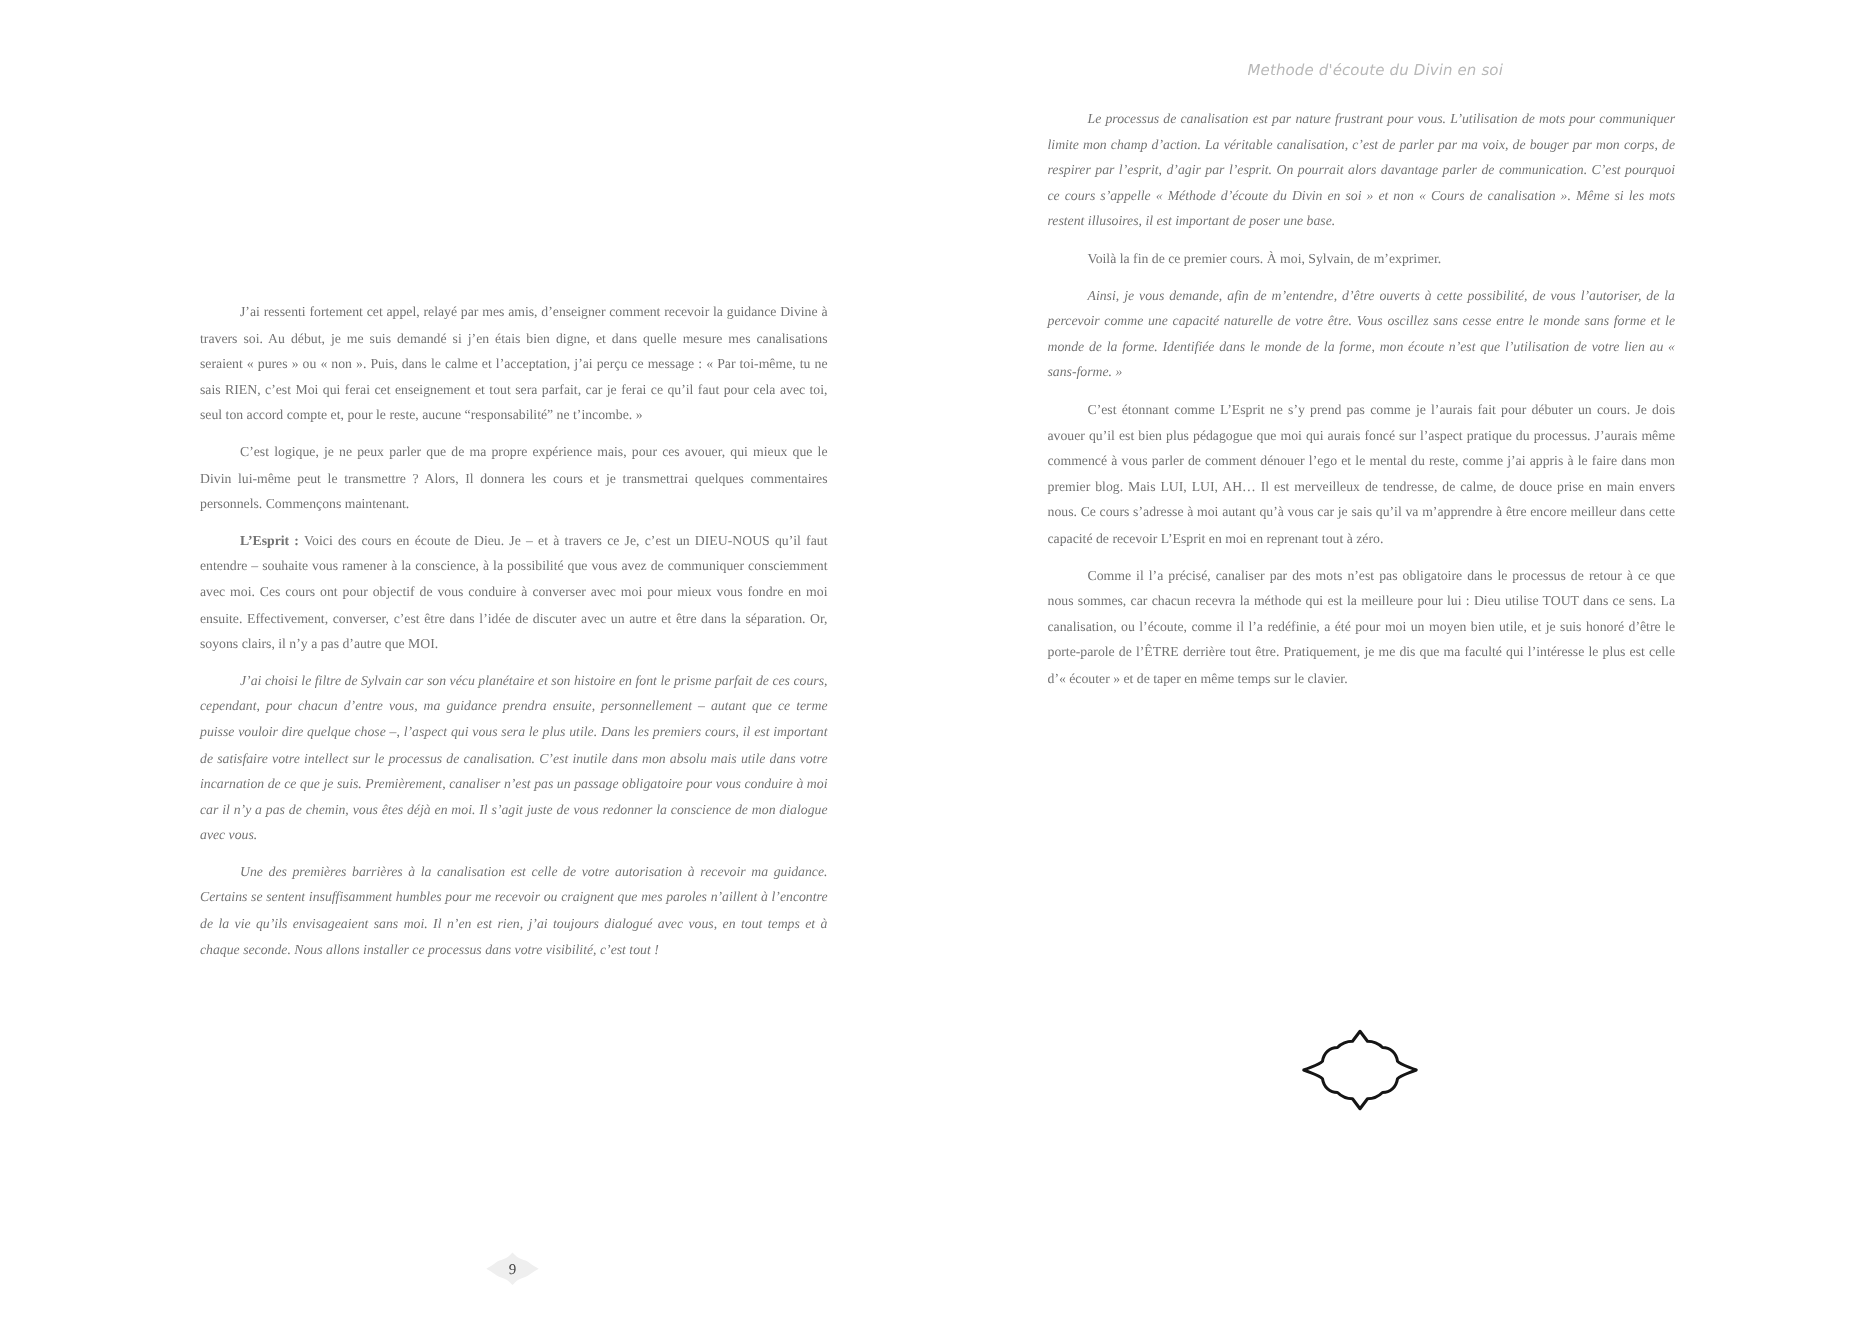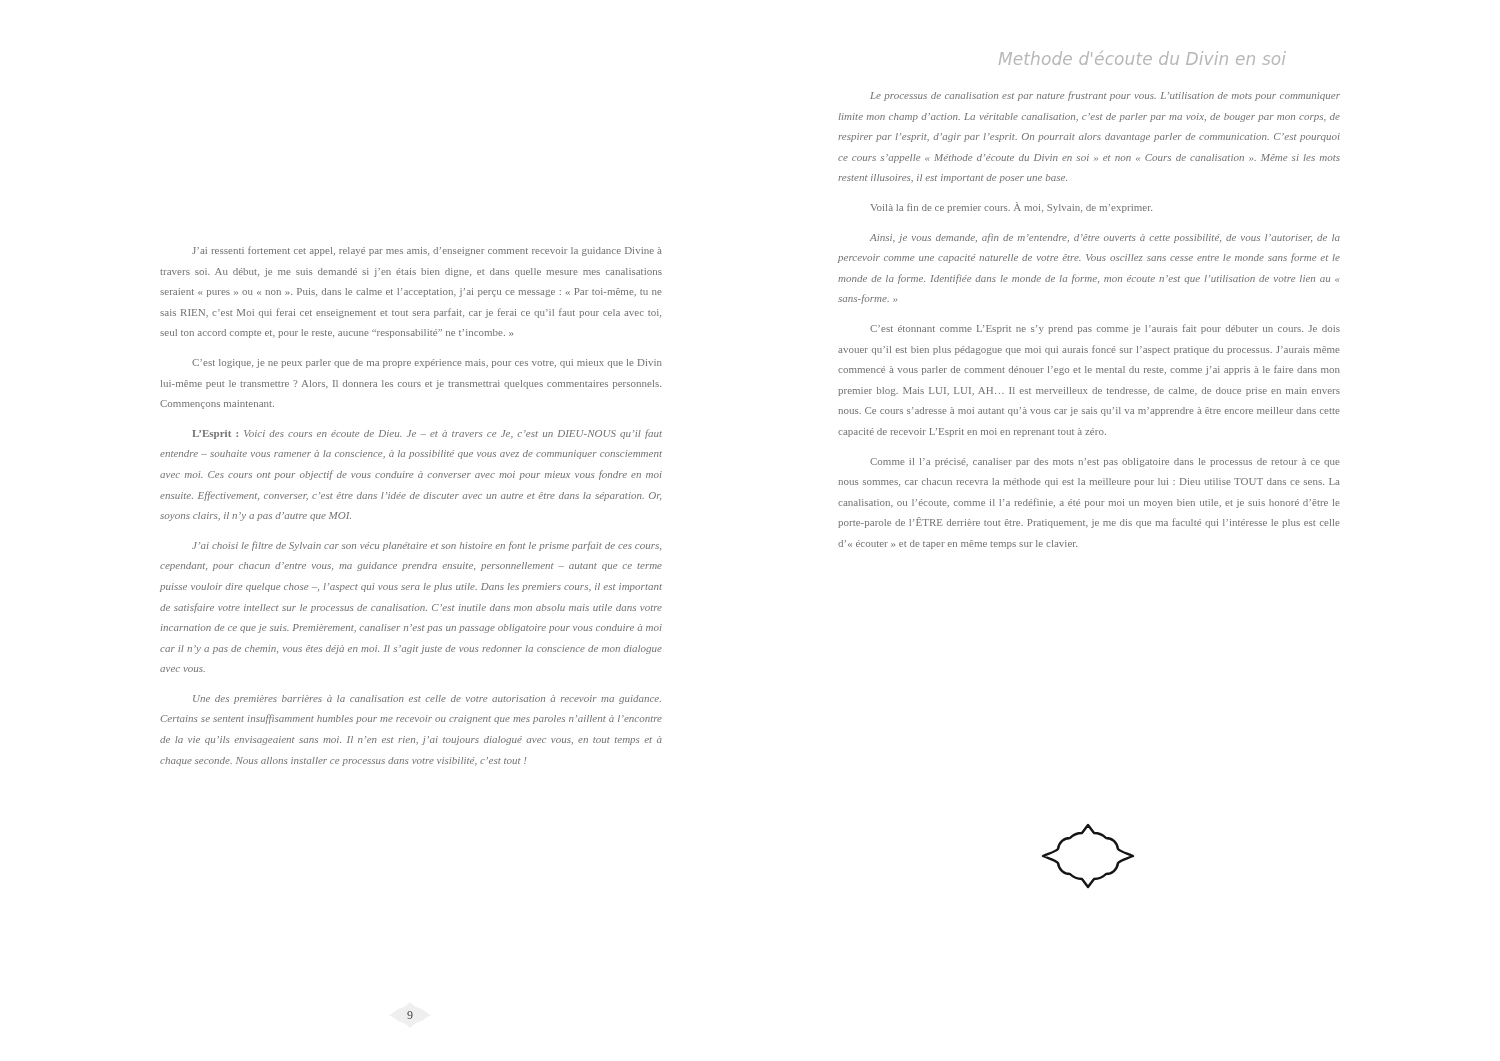--- a/index.html
+++ b/index.html
@@ -5,42 +5,42 @@
   html, body { margin: 0; padding: 0; background: #ffffff; }
   body { width: 1500px; height: 1061px; position: relative; overflow: hidden; }
   .spread { position: absolute; inset: 0; background: #ffffff; }
   .page { position: absolute; top: 0; height: 1061px; }
   .page-left { left: 0; width: 750px; }
   .page-right { left: 750px; width: 750px; }
 
   .running-head {
     position: absolute; top: 49px; left: 248px; width: 200px;
     font-family: "DejaVu Sans", sans-serif; font-style: italic;
-    font-size: 17px; color: #b8b8b8; white-space: nowrap; letter-spacing: 0.1px;
+    font-size: 12px; color: #b8b8b8; white-space: nowrap; letter-spacing: 0.1px;
   }
 
   .chapter-title {
     position: absolute; top: 174px; left: 158px; width: 520px;
     text-align: center;
     font-family: "DejaVu Serif", serif; font-size: 25px; font-weight: normal;
     color: #2a2a2a; letter-spacing: 0.3px; margin: 0;
   }
 
   .text-block {
     position: absolute; width: 502px;
     font-family: "Liberation Serif", serif; font-size: 11px; line-height: 20.6px;
     color: #737373; text-align: justify;
   }
   .text-left { left: 160px; top: 240px; }
   .text-right { left: 88px; top: 85px; }
 
   .para { margin: 0 0 9px 0; text-indent: 32px; hyphens: auto; }
   .para.italic { font-style: italic; }
   .para .speaker { font-weight: bold; font-style: normal; }
-  .para .speech { font-style: italic; }
+  .para .speech { }
 
   .ornament {
     position: absolute; left: 290px; top: 822px; width: 96px; height: 68px;
   }
 
   .folio {
     position: absolute; left: 387px; top: 1001px; width: 46px; height: 28px;
   }
   .folio svg { position: absolute; inset: 0; }
   .folio-number {
@@ -50,21 +50,21 @@
 </style>
 </head>
 <body>
 
 <div class="spread">
 
   <div class="page page-left">
 
     <div class="text-block text-left">
       <p class="para">J’ai ressenti fortement cet appel, relayé par mes amis, d’enseigner comment recevoir la guidance Divine à travers soi. Au début, je me suis demandé si j’en étais bien digne, et dans quelle mesure mes canalisations seraient « pures » ou « non ». Puis, dans le calme et l’acceptation, j’ai perçu ce message : « Par toi-même, tu ne sais RIEN, c’est Moi qui ferai cet enseignement et tout sera parfait, car je ferai ce qu’il faut pour cela avec toi, seul ton accord compte et, pour le reste, aucune “responsabilité” ne t’incombe. »</p>
-      <p class="para">C’est logique, je ne peux parler que de ma propre expérience mais, pour ces votre, qui mieux que le Divin lui-même peut le transmettre ? Alors, Il donnera les cours et je transmettrai quelques commentaires personnels. Commençons maintenant.</p>
+      <p class="para">C’est logique, je ne peux parler que de ma propre expérience mais, pour ces avouer, qui mieux que le Divin lui-même peut le transmettre ? Alors, Il donnera les cours et je transmettrai quelques commentaires personnels. Commençons maintenant.</p>
       <p class="para"><span class="speaker">L’Esprit :</span> <span class="speech">Voici des cours en écoute de Dieu. Je – et à travers ce Je, c’est un DIEU-NOUS qu’il faut entendre – souhaite vous ramener à la conscience, à la possibilité que vous avez de communiquer consciemment avec moi. Ces cours ont pour objectif de vous conduire à converser avec moi pour mieux vous fondre en moi ensuite. Effectivement, converser, c’est être dans l’idée de discuter avec un autre et être dans la séparation. Or, soyons clairs, il n’y a pas d’autre que MOI.</span></p>
       <p class="para italic">J’ai choisi le filtre de Sylvain car son vécu planétaire et son histoire en font le prisme parfait de ces cours, cependant, pour chacun d’entre vous, ma guidance prendra ensuite, personnellement – autant que ce terme puisse vouloir dire quelque chose –, l’aspect qui vous sera le plus utile. Dans les premiers cours, il est important de satisfaire votre intellect sur le processus de canalisation. C’est inutile dans mon absolu mais utile dans votre incarnation de ce que je suis. Premièrement, canaliser n’est pas un passage obligatoire pour vous conduire à moi car il n’y a pas de chemin, vous êtes déjà en moi. Il s’agit juste de vous redonner la conscience de mon dialogue avec vous.</p>
       <p class="para italic">Une des premières barrières à la canalisation est celle de votre autorisation à recevoir ma guidance. Certains se sentent insuffisamment humbles pour me recevoir ou craignent que mes paroles n’aillent à l’encontre de la vie qu’ils envisageaient sans moi. Il n’en est rien, j’ai toujours dialogué avec vous, en tout temps et à chaque seconde. Nous allons installer ce processus dans votre visibilité, c’est tout !</p>
     </div>
 
     <div class="folio">
       <svg viewBox="0 0 46 28" width="46" height="28">
         <path d="M2 14 C8 11 10 8 14 7 C17 6 19 5 21 3 L23 1 L25 3 C27 5 29 6 32 7 C36 8 38 11 44 14 C38 17 36 20 32 21 C29 22 27 23 25 25 L23 27 L21 25 C19 23 17 22 14 21 C10 20 8 17 2 14 Z" fill="#efefef" stroke="none"></path>
       </svg>
       <span class="folio-number">9</span>

